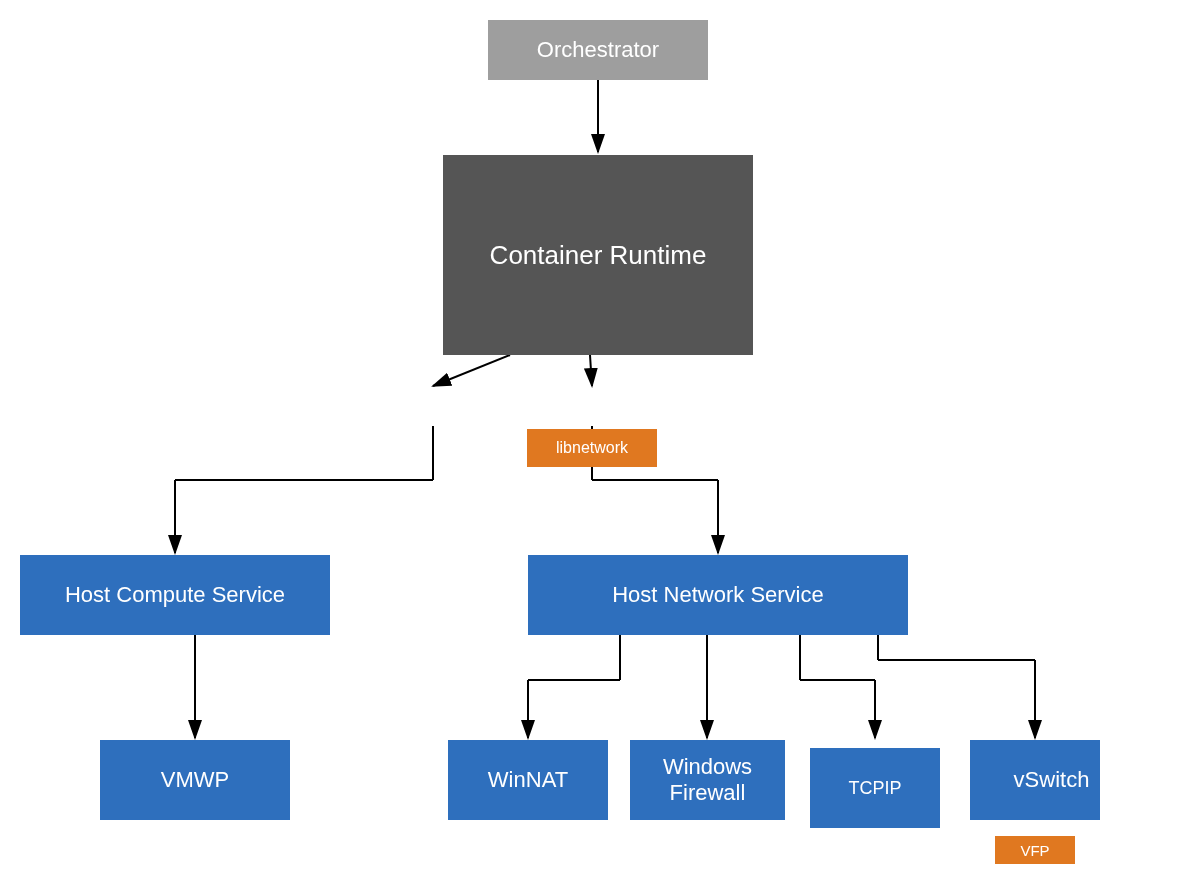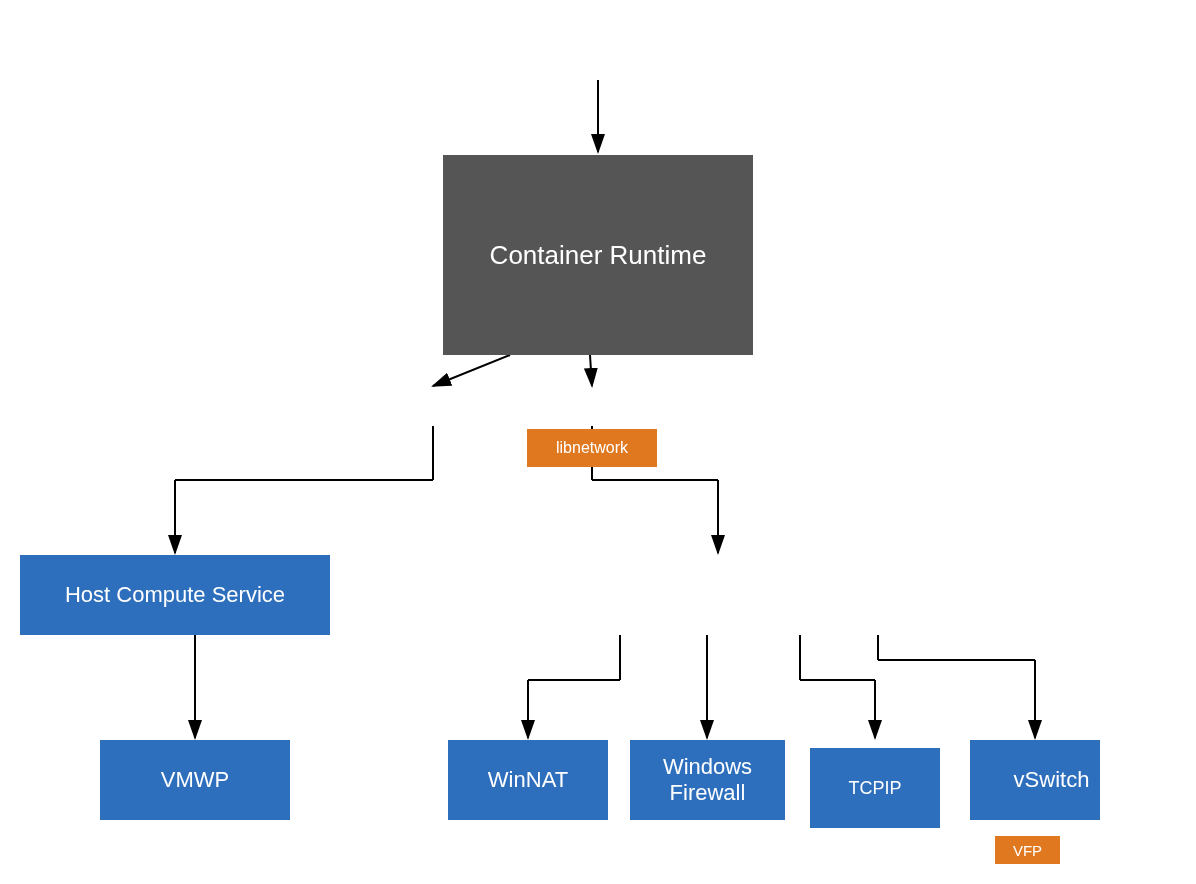--- a/index.html
+++ b/index.html
@@ -121,21 +121,21 @@
       width: 130px;
       height: 80px;
       left: 970px;
       top: 740px;
       padding-left: 33px;
     }
     .node-vfp {
       background: #e07820;
       color: #ffffff;
       font-size: 15px;
-      width: 65px;
+      width: 80px;
       height: 28px;
       left: 995px;
       top: 836px;
     }
     svg.arrows {
       position: absolute;
       top: 0;
       left: 0;
       width: 1196px;
       height: 884px;
@@ -188,34 +188,40 @@
     <line x1="800" y1="635" x2="800" y2="680"></line>
     <line x1="800" y1="680" x2="875" y2="680"></line>
     <line x1="875" y1="680" x2="875" y2="738" marker-end="url(#arrow)"></line>
 
     <line x1="878" y1="635" x2="878" y2="660"></line>
     <line x1="878" y1="660" x2="1035" y2="660"></line>
     <line x1="1035" y1="660" x2="1035" y2="738" marker-end="url(#arrow)"></line>
 
   </svg>
 
+  <div class="node node-orchestrator">
+    <span>Orchestrator</span>
+  </div>
 
   <div class="node node-container-runtime">
     <span>Container Runtime</span>
   </div>
 
 
   <div class="node node-libnetwork">
     <span>libnetwork</span>
   </div>
 
   <div class="node node-host-compute">
     <span>Host Compute Service</span>
   </div>
 
+  <div class="node node-host-network">
+    <span>Host Network Service</span>
+  </div>
 
   <div class="node node-vmwp">
     <span>VMWP</span>
   </div>
 
   <div class="node node-windows-firewall">
     <span style="white-space: pre-line; text-align:center;">Windows
 Firewall</span>
   </div>
 

